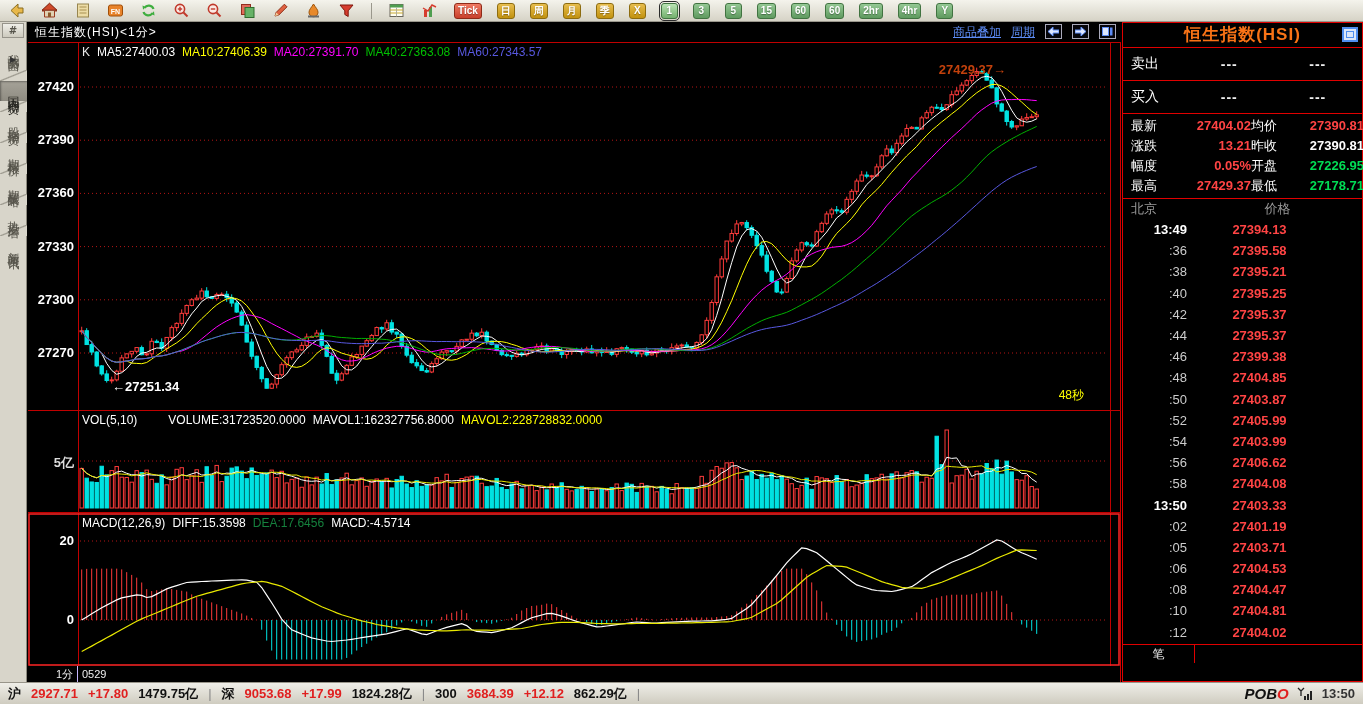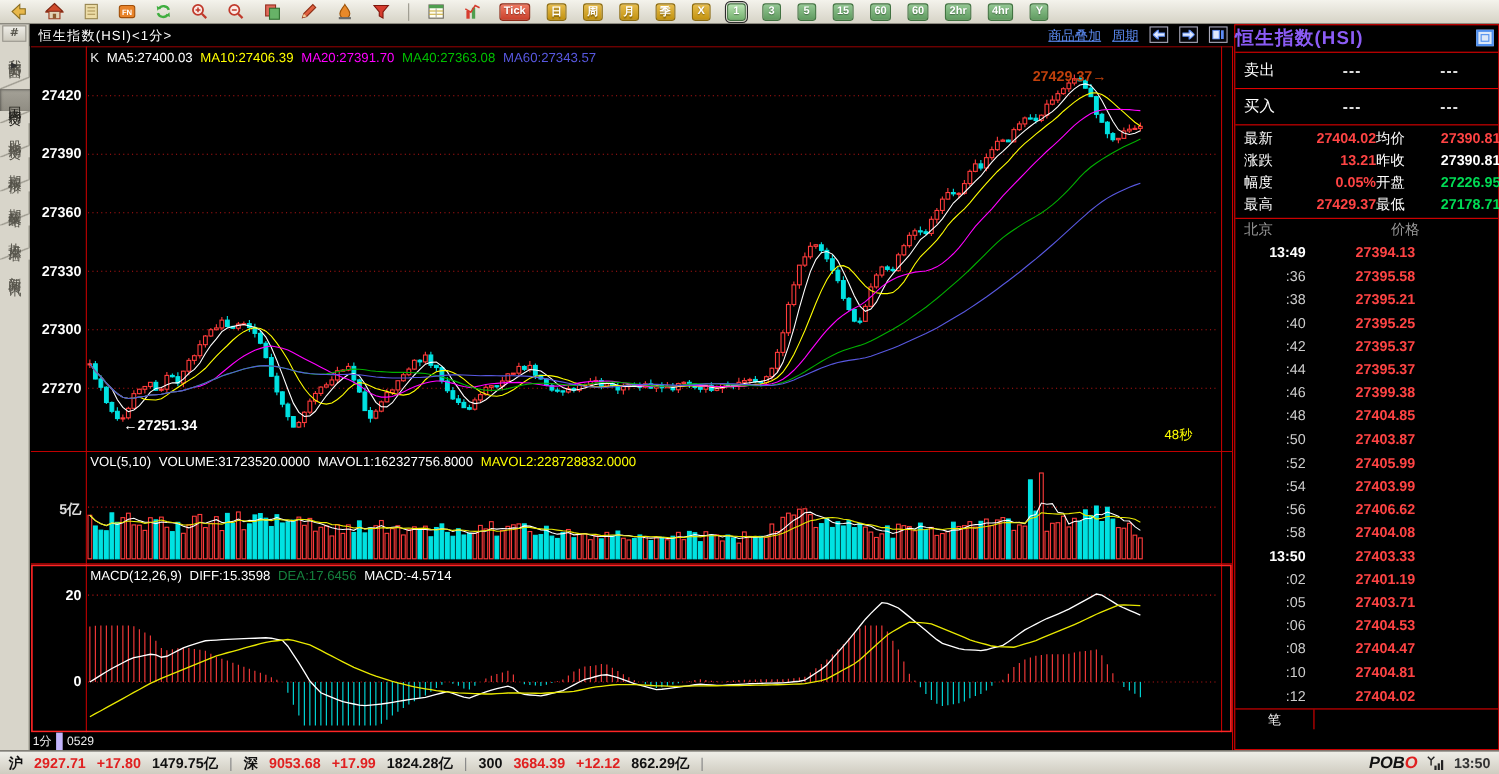--- a/index.html
+++ b/index.html
@@ -34,26 +34,26 @@
   .tr-btn{width:17px;height:15px;background:#05050a;border:1px solid #aab;display:flex;align-items:center;justify-content:center;cursor:pointer}
 
   
   #chart{position:absolute;left:28px;top:42px;width:1093px;height:640px;background:#000;border-right:1px solid #d00000}
   #chart svg{position:absolute;left:0;top:0}
   .ovl{position:absolute;font-size:12px;white-space:nowrap;pointer-events:none}
   .axis-lab{position:absolute;width:46px;text-align:right;color:#fff;font:bold 13px "Liberation Sans",sans-serif}
   .ind-line{position:absolute;left:54px;font-size:12px;white-space:nowrap}
   .ind-line span{margin-right:7px}
   #chart-bottom{position:absolute;left:0;top:624px;width:1093px;height:16px;display:flex;color:#eee;font-size:11px;align-items:center}
-  #cb-period{width:29px;text-align:right;padding-right:4px;border-right:6px solid #c4b5fd;height:16px;line-height:16px}
+  #cb-period{width:50px;text-align:right;padding-right:4px;border-right:1px solid #c4b5fd;height:16px;line-height:16px}
   #cb-count{padding-left:4px}
 
   
   #qp{position:absolute;left:1122px;top:22px;width:241px;height:660px;background:#000;border:1px solid #e00000;color:#fff}
-  #qp-title{height:25px;line-height:24px;color:#8b5cf6;font:bold 17px "Liberation Sans",sans-serif;border-bottom:1px solid #e00000;position:relative;letter-spacing:1px}
+  #qp-title{height:25px;line-height:24px;text-align:center;color:#f97316;font:bold 17px "Liberation Sans",sans-serif;border-bottom:1px solid #e00000;position:relative;letter-spacing:1px}
   #qp-restore{position:absolute;right:4px;top:4px;width:16px;height:15px;border:2px solid #4f8fef;background:#dce8f8;cursor:pointer}
   #qp-restore:before{content:"";display:block;margin:2px;height:5px;border:1px solid #4f8fef}
   .qp-bsrow{height:33px;border-bottom:1px solid #e00000;display:flex;align-items:center;font-size:14px}
   .qp-bsrow .lab{width:62px;padding-left:8px}
   .qp-bsrow .dash{flex:1;text-align:center;font-weight:bold;color:#eee;letter-spacing:1px}
   #qp-stats{border-bottom:1px solid #e00000;padding:2px 0}
   .qs-row{display:grid;grid-template-columns:44px 76px 44px 69px;height:20px;line-height:20px;font-size:13px;padding-left:8px}
   .qs-row .l{color:#fff}
   .qs-row .v{text-align:right;font-weight:bold;font-family:"Liberation Sans",sans-serif}
   #qp-listhead{height:20px;line-height:20px;display:flex;color:#999;font-size:13px}
@@ -1001,21 +1001,21 @@
       <polyline points="53.7,578.0 58.7,574.9 63.7,571.8 68.7,568.7 73.7,565.7 78.7,563.1 83.7,560.5 88.7,557.9 93.7,555.9 98.7,554.9 103.7,553.8 108.7,552.8 113.7,553.4 118.7,555.5 123.7,554.6 128.7,552.1 133.7,549.5 138.7,546.9 143.7,545.1 148.7,543.6 153.7,542.0 158.7,540.5 163.7,540.2 168.7,539.9 173.7,539.5 178.7,539.3 183.7,539.0 188.7,538.8 193.7,538.6 198.7,538.4 203.7,538.2 208.7,538.0 213.7,537.8 218.7,538.2 223.7,539.2 228.7,540.2 233.7,545.5 238.7,553.1 243.7,560.7 248.7,568.8 253.7,577.1 258.7,582.6 263.7,587.8 268.7,589.9 273.7,592.0 278.7,594.0 283.7,595.9 288.7,597.0 293.7,598.0 298.7,599.0 303.7,599.5 308.7,599.0 313.7,598.5 318.7,598.0 323.7,597.3 328.7,596.5 333.7,595.7 338.7,594.8 343.7,594.1 348.7,593.4 353.7,592.6 358.7,591.9 363.7,590.6 368.7,589.3 373.7,588.0 378.7,586.8 383.7,588.4 388.7,590.1 393.7,591.8 398.7,592.6 403.7,590.7 408.7,588.8 413.7,587.0 418.7,585.4 423.7,584.1 428.7,582.9 433.7,581.7 438.7,583.6 443.7,587.8 448.7,589.3 453.7,589.8 458.7,590.2 463.7,590.6 468.7,589.6 473.7,588.3 478.7,587.1 483.7,585.8 488.7,583.2 493.7,580.6 498.7,578.0 503.7,575.7 508.7,574.4 513.7,573.0 518.7,571.7 523.7,571.4 528.7,572.6 533.7,574.1 538.7,575.9 543.7,577.7 548.7,579.4 553.7,580.9 558.7,582.2 563.7,583.6 568.7,584.9 573.7,584.6 578.7,584.0 583.7,583.3 588.7,582.7 593.7,582.0 598.7,581.3 603.7,580.5 608.7,580.0 613.7,580.4 618.7,580.7 623.7,581.0 628.7,581.0 633.7,580.7 638.7,580.4 643.7,580.1 648.7,579.9 653.7,579.6 658.7,579.4 663.7,579.2 668.7,579.1 673.7,579.0 678.7,578.9 683.7,578.8 688.7,578.3 693.7,577.8 698.7,577.3 703.7,576.4 708.7,573.1 713.7,569.8 718.7,566.5 723.7,562.5 728.7,556.8 733.7,551.1 738.7,545.4 743.7,539.5 748.7,533.3 753.7,527.1 758.7,520.9 763.7,515.6 768.7,510.7 773.7,505.9 778.7,506.6 783.7,508.6 788.7,510.7 793.7,514.7 798.7,518.8 803.7,523.0 808.7,527.1 813.7,531.2 818.7,535.4 823.7,539.5 828.7,542.9 833.7,544.5 838.7,546.0 843.7,547.6 848.7,548.5 853.7,548.8 858.7,549.1 863.7,549.5 868.7,548.7 873.7,547.3 878.7,546.0 883.7,544.7 888.7,541.4 893.7,537.8 898.7,534.2 903.7,530.6 908.7,528.0 913.7,525.4 918.7,522.8 923.7,520.3 928.7,518.3 933.7,516.2 938.7,514.1 943.7,511.8 948.7,509.0 953.7,506.3 958.7,503.5 963.7,500.8 968.7,498.0 973.7,499.0 978.7,502.1 983.7,505.2 988.7,508.3 993.7,510.7 998.7,512.8 1003.7,515.0 1008.7,517.2 " fill="none" stroke="#ffffff" stroke-width="1.2"></polyline>
       <polyline points="53.7,609.6 58.7,606.8 63.7,604.1 68.7,601.3 73.7,598.6 78.7,595.8 83.7,593.1 88.7,590.3 93.7,587.5 98.7,584.8 103.7,582.0 108.7,579.3 113.7,576.9 118.7,574.8 123.7,572.7 128.7,570.7 133.7,568.6 138.7,566.5 143.7,564.5 148.7,562.4 153.7,560.3 158.7,558.3 163.7,556.2 168.7,554.2 173.7,552.8 178.7,551.4 183.7,550.1 188.7,548.7 193.7,547.3 198.7,545.9 203.7,544.6 208.7,543.2 213.7,541.9 218.7,541.0 223.7,540.5 228.7,540.0 233.7,539.4 238.7,540.2 243.7,541.6 248.7,542.9 253.7,544.3 258.7,546.7 263.7,549.3 268.7,551.9 273.7,554.5 278.7,557.1 283.7,559.7 288.7,562.2 293.7,564.7 298.7,566.8 303.7,568.8 308.7,570.9 313.7,572.7 318.7,574.3 323.7,575.8 328.7,577.4 333.7,578.8 338.7,580.0 343.7,581.2 348.7,582.5 353.7,583.4 358.7,584.2 363.7,585.0 368.7,585.9 373.7,586.4 378.7,586.9 383.7,587.4 388.7,587.9 393.7,588.1 398.7,588.3 403.7,588.5 408.7,588.7 413.7,588.9 418.7,588.9 423.7,588.6 428.7,588.3 433.7,588.0 438.7,587.9 443.7,588.0 448.7,588.1 453.7,588.1 458.7,588.2 463.7,588.3 468.7,588.0 473.7,587.8 478.7,587.5 483.7,587.2 488.7,586.9 493.7,586.5 498.7,585.5 503.7,584.5 508.7,583.4 513.7,582.5 518.7,581.9 523.7,581.3 528.7,580.7 533.7,580.4 538.7,580.4 543.7,580.4 548.7,580.4 553.7,580.6 558.7,580.9 563.7,581.2 568.7,581.5 573.7,581.6 578.7,581.7 583.7,581.9 588.7,581.9 593.7,581.8 598.7,581.7 603.7,581.6 608.7,581.5 613.7,581.5 618.7,581.4 623.7,581.4 628.7,581.3 633.7,581.3 638.7,581.2 643.7,581.2 648.7,581.1 653.7,581.0 658.7,580.9 663.7,580.8 668.7,580.7 673.7,580.6 678.7,580.5 683.7,580.4 688.7,580.2 693.7,580.0 698.7,579.8 703.7,579.5 708.7,578.5 713.7,577.6 718.7,576.7 723.7,575.2 728.7,572.4 733.7,569.7 738.7,566.9 743.7,564.2 748.7,561.4 753.7,557.7 758.7,553.2 763.7,548.7 768.7,544.2 773.7,539.7 778.7,535.3 783.7,532.1 788.7,529.2 793.7,526.3 798.7,523.5 803.7,523.8 808.7,524.1 813.7,524.4 818.7,525.1 823.7,527.2 828.7,529.2 833.7,531.3 838.7,533.4 843.7,535.4 848.7,537.5 853.7,539.6 858.7,541.2 863.7,542.6 868.7,543.9 873.7,545.3 878.7,545.8 883.7,546.0 888.7,546.2 893.7,546.4 898.7,545.0 903.7,543.4 908.7,541.9 913.7,540.3 918.7,538.2 923.7,536.1 928.7,534.1 933.7,532.0 938.7,529.9 943.7,527.9 948.7,525.8 953.7,523.6 958.7,521.2 963.7,518.8 968.7,516.4 973.7,514.3 978.7,512.2 983.7,510.1 988.7,508.1 993.7,507.9 998.7,508.1 1003.7,508.3 1008.7,508.5 " fill="none" stroke="#e8e800" stroke-width="1.2"></polyline>
       <line x1="0" y1="0.5" x2="1093" y2="0.5" stroke="#c00000"></line>
       <line x1="0" y1="368.5" x2="1093" y2="368.5" stroke="#c00000"></line>
       <line x1="0" y1="470.5" x2="1093" y2="470.5" stroke="#c00000"></line>
       <line x1="50.5" y1="0" x2="50.5" y2="624" stroke="#c00000"></line>
       <line x1="1082.5" y1="0" x2="1082.5" y2="624" stroke="#c00000"></line>
       <rect x="1" y="472" width="1090" height="151" fill="none" stroke="#ff2525" stroke-width="1.5"></rect>
     </svg>
   <div class="ind-line" id="ma-line" style="top:3px"><span style="color: rgb(232, 232, 232);">K</span><span style="color: rgb(255, 255, 255);">MA5:27400.03</span><span style="color: rgb(255, 255, 0);">MA10:27406.39</span><span style="color: rgb(255, 0, 255);">MA20:27391.70</span><span style="color: rgb(0, 192, 0);">MA40:27363.08</span><span style="color: rgb(88, 88, 224);">MA60:27343.57</span></div>
-  <div class="ind-line" id="vol-line" style="top:371px"><span style="color: rgb(255, 255, 255); margin-top: 40px;">VOL(5,10)</span><span style="color: rgb(255, 255, 255);">VOLUME:31723520.0000</span><span style="color: rgb(255, 255, 255);">MAVOL1:162327756.8000</span><span style="color: rgb(255, 255, 0);">MAVOL2:228728832.0000</span></div>
+  <div class="ind-line" id="vol-line" style="top:371px"><span style="color: rgb(255, 255, 255); margin-top: 40px;">VOL(5,10)</span><span style="color: rgb(255, 255, 255); margin-left: 24px;">VOLUME:31723520.0000</span><span style="color: rgb(255, 255, 255);">MAVOL1:162327756.8000</span><span style="color: rgb(255, 255, 0);">MAVOL2:228728832.0000</span></div>
   <div class="ind-line" id="macd-line" style="top:474px"><span style="color: rgb(255, 255, 255);">MACD(12,26,9)</span><span style="color: rgb(255, 255, 255);">DIFF:15.3598</span><span style="color: #15803d;">DEA:17.6456</span><span style="color: rgb(255, 255, 255);">MACD:-4.5714</span></div>
   <div id="y-axis-labels">
       <div class="axis-lab" style="top: 37px;">27420</div>
       <div class="axis-lab" style="top: 90.2px;">27390</div>
       <div class="axis-lab" style="top: 143.4px;">27360</div>
       <div class="axis-lab" style="top: 196.6px;">27330</div>
       <div class="axis-lab" style="top: 249.8px;">27300</div>
       <div class="axis-lab" style="top: 303px;">27270</div>
     </div>
   <div class="axis-lab" id="vol-axis-label" style="top:412px;color:#ddd">5亿</div>

